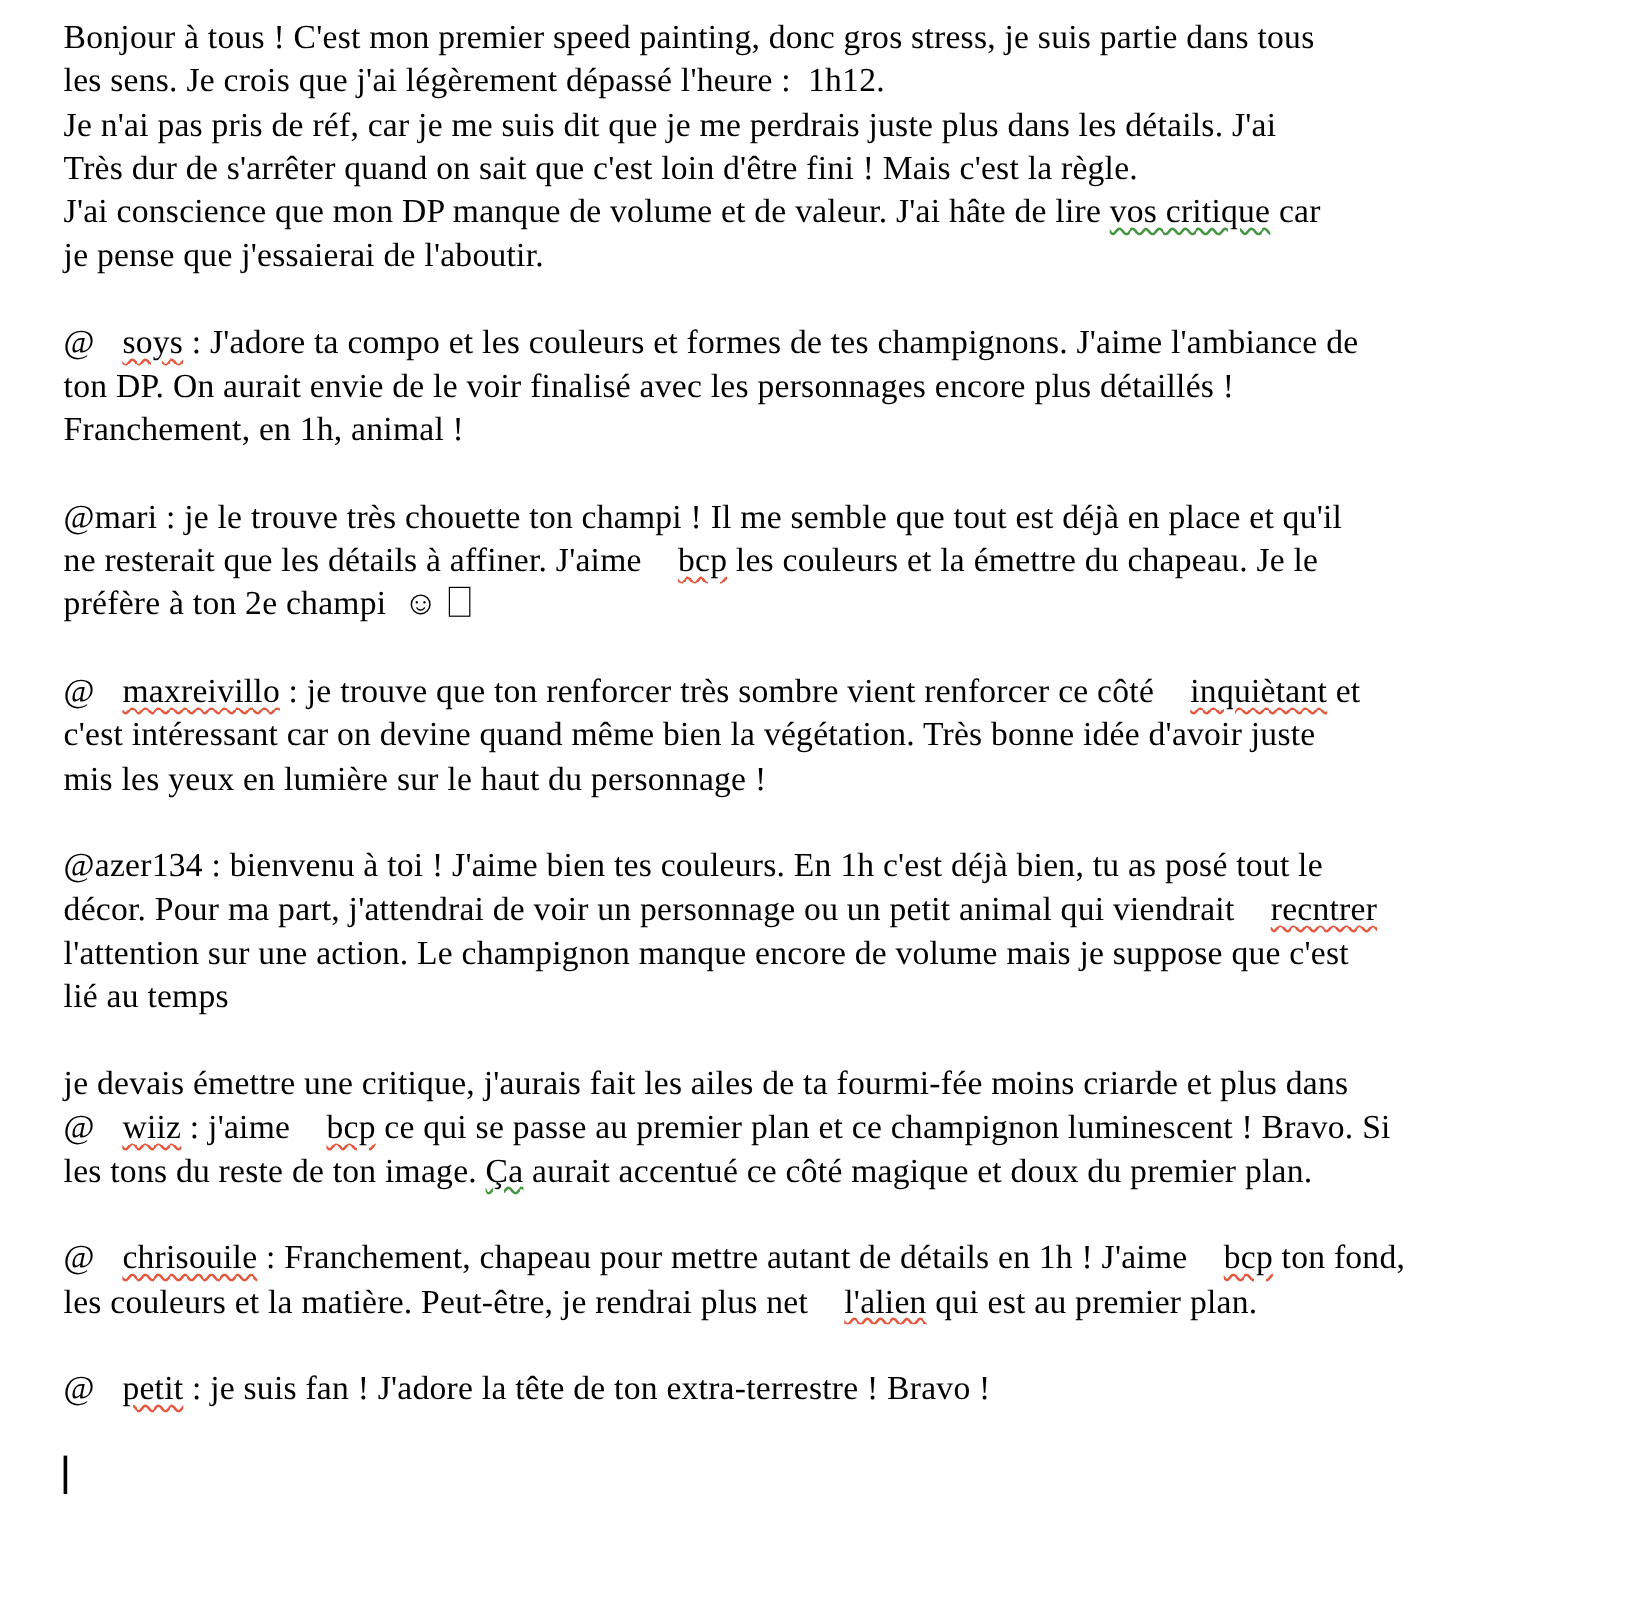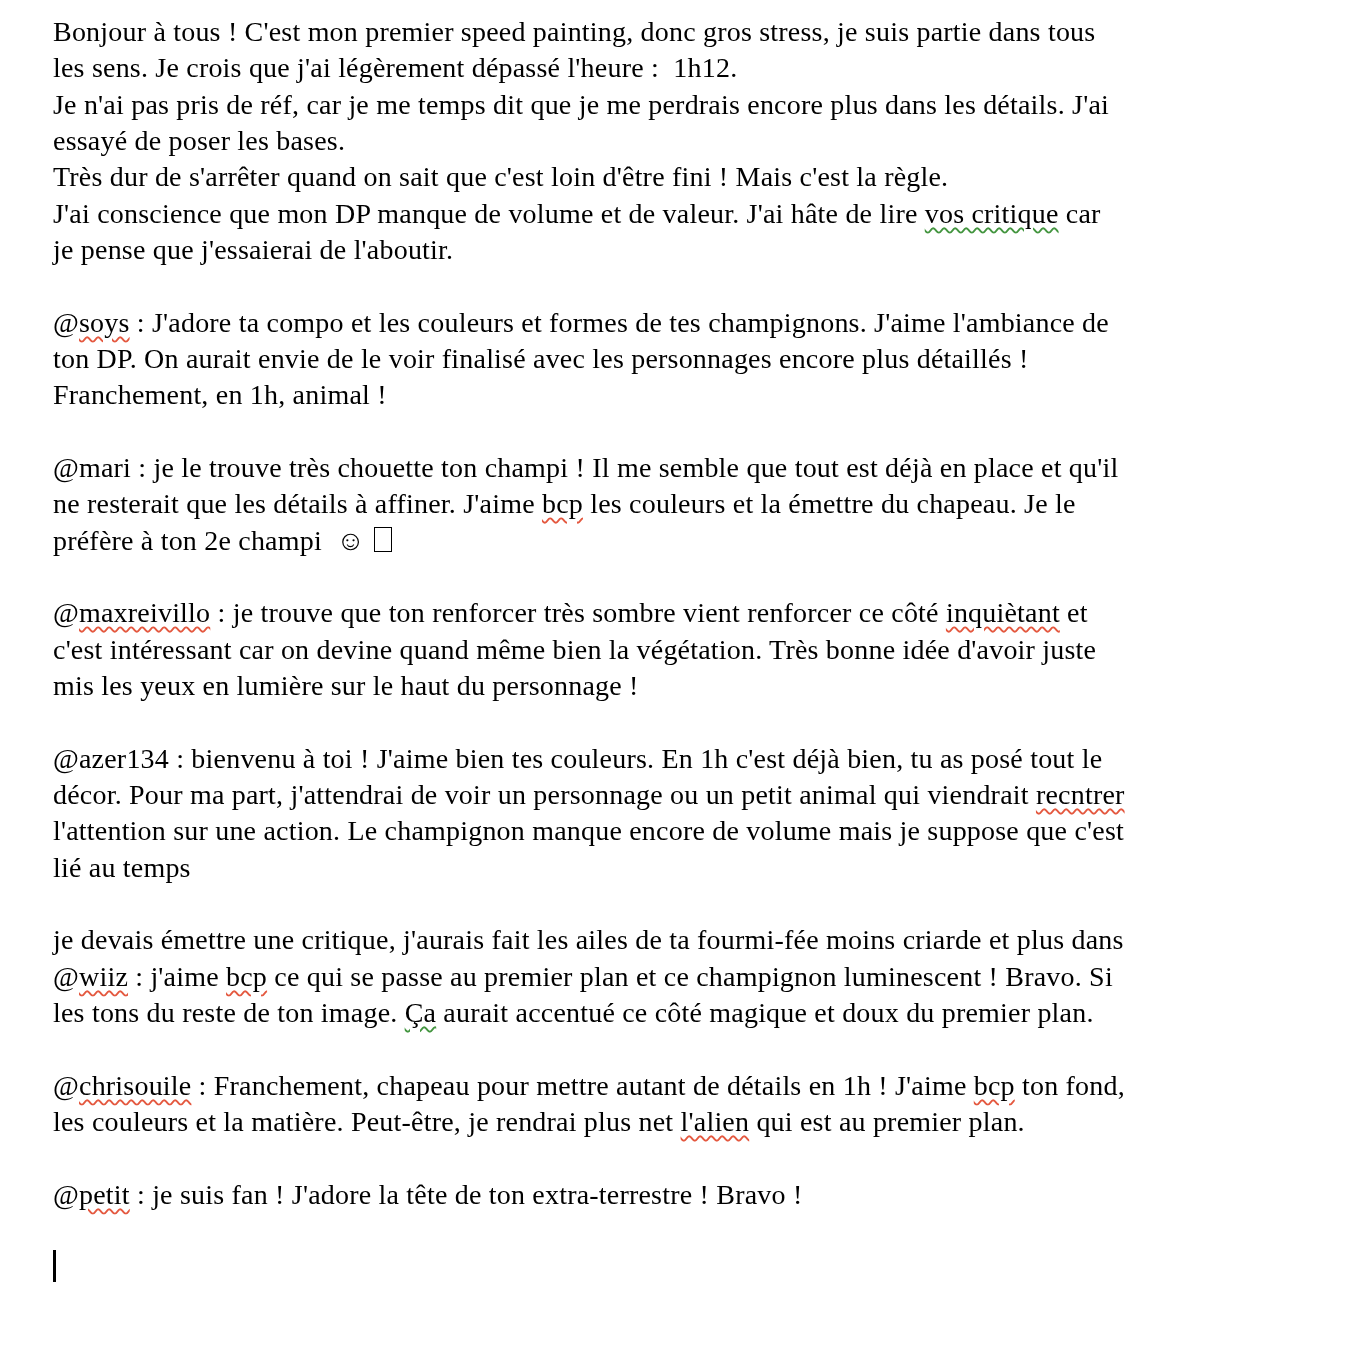--- a/index.html
+++ b/index.html
@@ -26,20 +26,21 @@
     line-height: 36.33px;
     height: 36.33px;
     letter-spacing: 0.2px;
   }
   .sq-red {
     text-decoration-line: underline;
     text-decoration-style: wavy;
     text-decoration-color: #e4583f;
     text-decoration-thickness: 1.5px;
     text-underline-offset: 4px;
+    margin-left: 23px;
   }
   .sq-green {
     text-decoration-line: underline;
     text-decoration-style: wavy;
     text-decoration-color: #43953f;
     text-decoration-thickness: 1.5px;
     text-underline-offset: 4px;
   }
   .missing-glyph {
     display: inline-block;
@@ -56,22 +57,21 @@
     background: #000000;
     vertical-align: -6px;
   }
 </style>
 </head>
 <body>
 
 <div class="doc-page" id="doc-page">
     <div class="text-line"><span>Bonjour à tous ! C'est mon premier speed painting, donc gros stress, je suis partie dans tous</span></div>
     <div class="text-line"><span>les sens. Je crois que j'ai légèrement dépassé l'heure :  1h12.</span></div>
-    <div class="text-line"><span>Je n'ai pas pris de réf, car je me temps dit que je me perdrais encore plus dans les détails. J'ai</span></div>
-    <div class="text-line"><span>essayé de poser les bases.</span></div>
+    <div class="text-line"><span>Je n'ai pas pris de réf, car je me suis dit que je me perdrais juste plus dans les détails. J'ai</span></div>
     <div class="text-line"><span>Très dur de s'arrêter quand on sait que c'est loin d'être fini ! Mais c'est la règle.</span></div>
     <div class="text-line"><span>J'ai conscience que mon DP manque de volume et de valeur. J'ai hâte de lire </span><span class="sq-green">vos critique</span><span> car</span></div>
     <div class="text-line"><span>je pense que j'essaierai de l'aboutir.</span></div>
     <div class="text-line">&nbsp;</div>
     <div class="text-line"><span>@</span><span class="sq-red">soys</span><span> : J'adore ta compo et les couleurs et formes de tes champignons. J'aime l'ambiance de</span></div>
     <div class="text-line"><span>ton DP. On aurait envie de le voir finalisé avec les personnages encore plus détaillés !</span></div>
     <div class="text-line"><span>Franchement, en 1h, animal !</span></div>
     <div class="text-line">&nbsp;</div>
     <div class="text-line"><span>@mari : je le trouve très chouette ton champi ! Il me semble que tout est déjà en place et qu'il</span></div>
     <div class="text-line"><span>ne resterait que les détails à affiner. J'aime </span><span class="sq-red">bcp</span><span> les couleurs et la émettre du chapeau. Je le</span></div>

